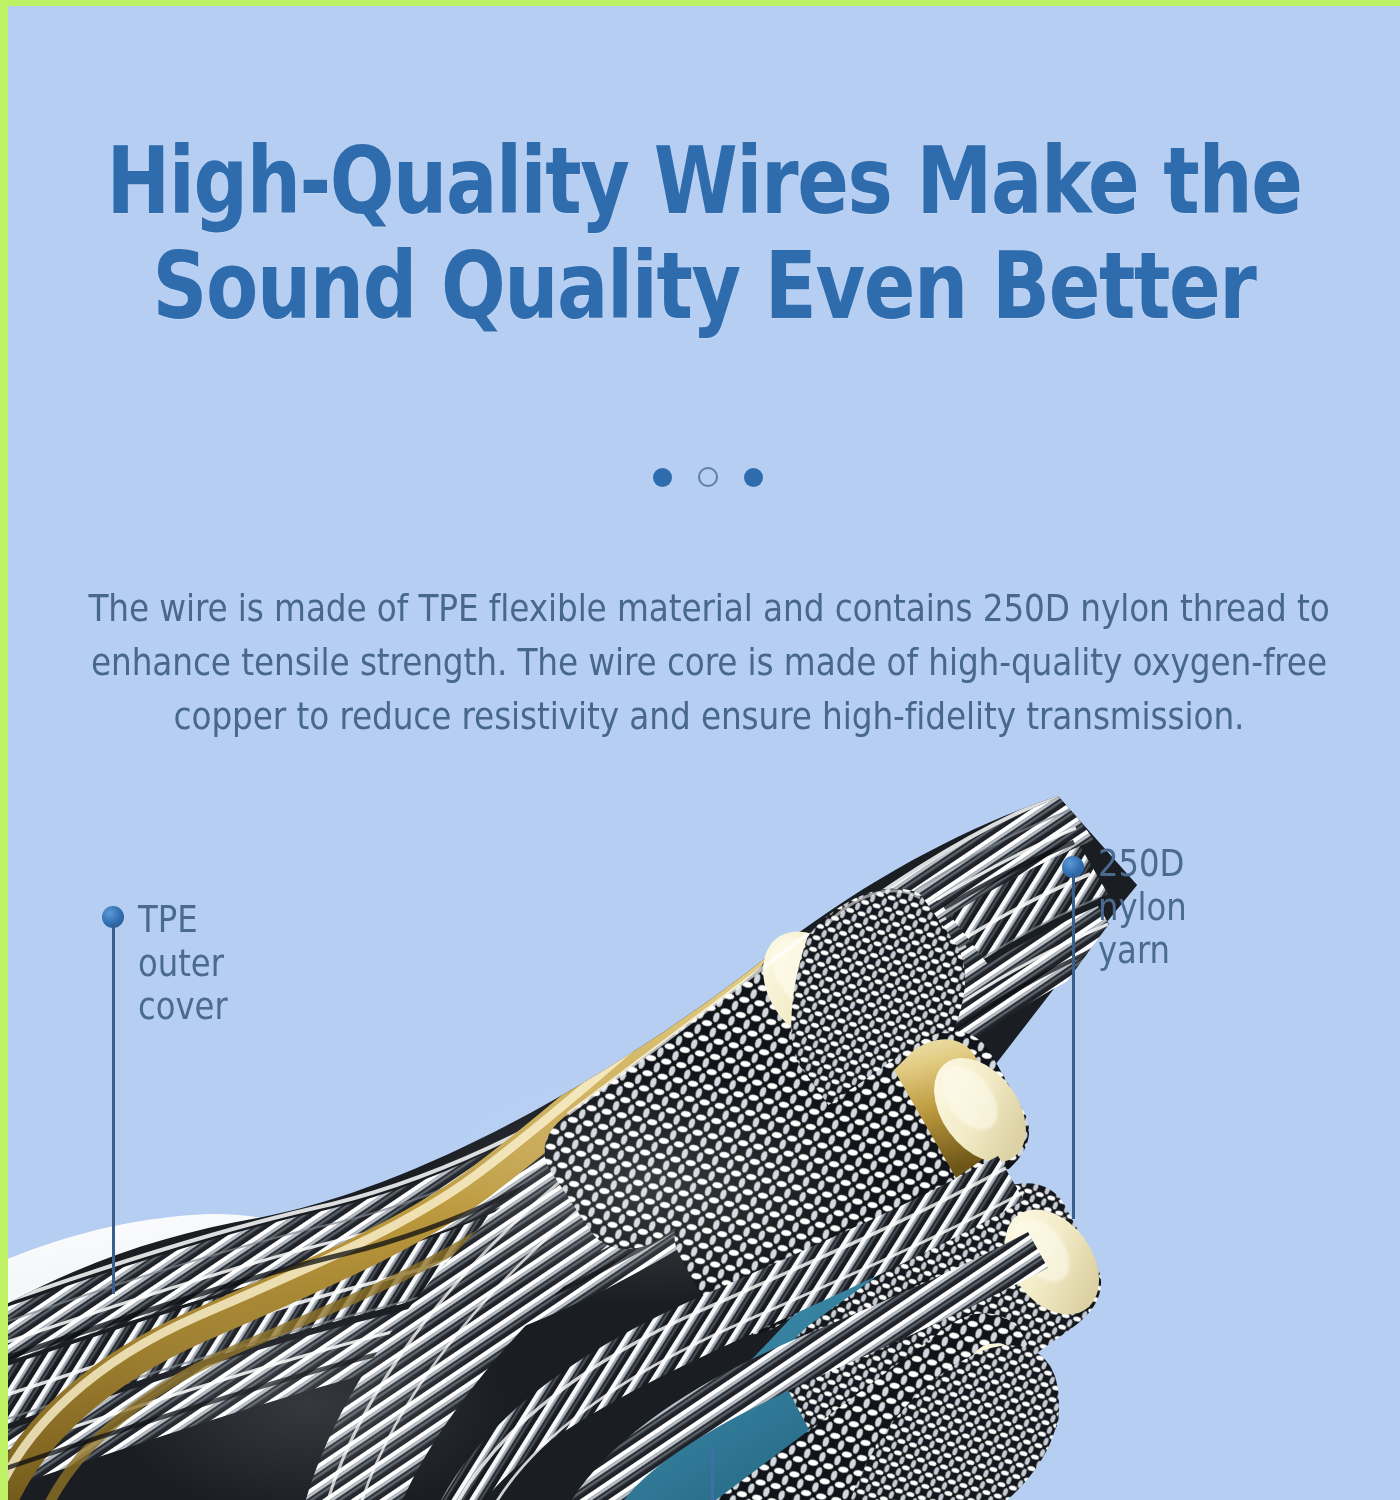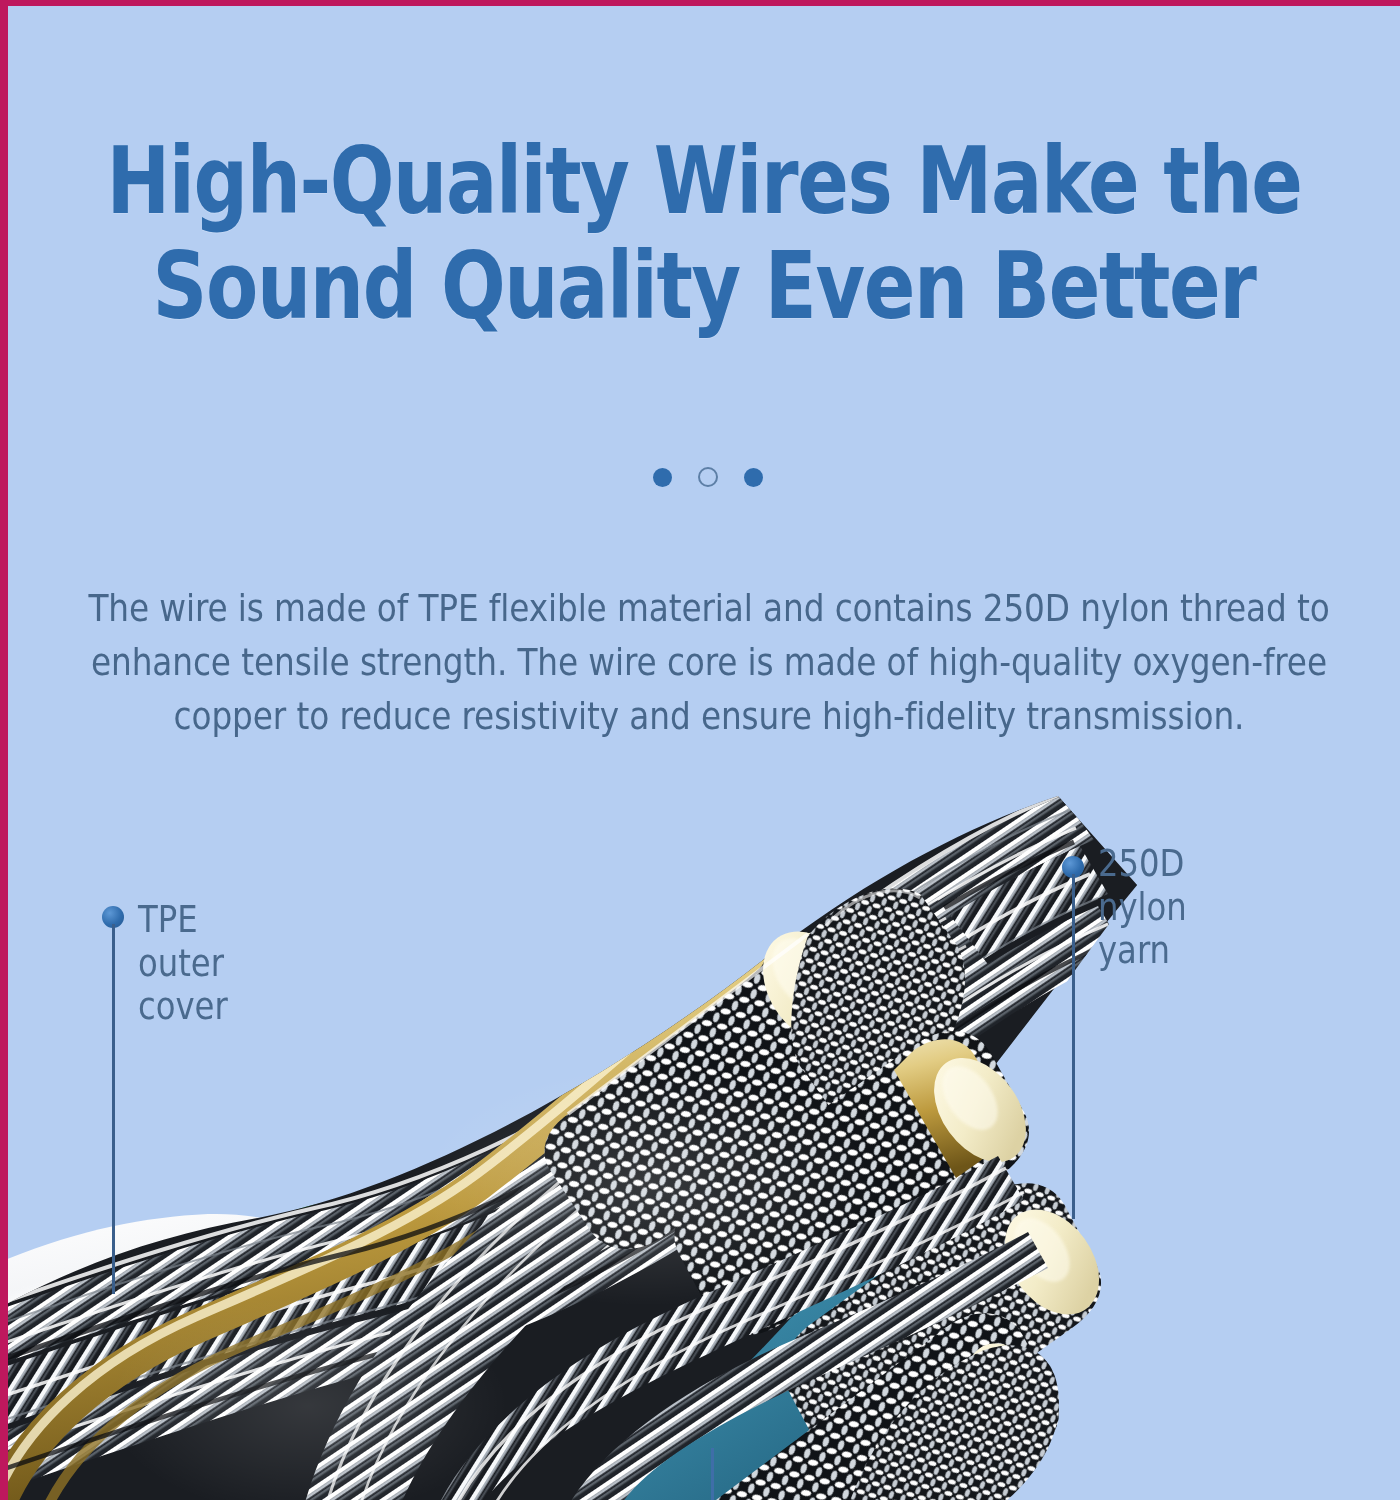--- a/index.html
+++ b/index.html
@@ -8,21 +8,21 @@
     background: #ffffff;
   }
   body {
     font-family: "DejaVu Sans", "Liberation Sans", sans-serif;
   }
   .page {
     position: relative;
     width: 1400px;
     height: 1500px;
     overflow: hidden;
-    background: #be185d;
+    background: #bef264;
   }
   
   .panel {
     position: absolute;
     left: 8px;
     top: 6px;
     width: 1392px;
     height: 1494px;
     background: #b5cef2;
     overflow: hidden;

